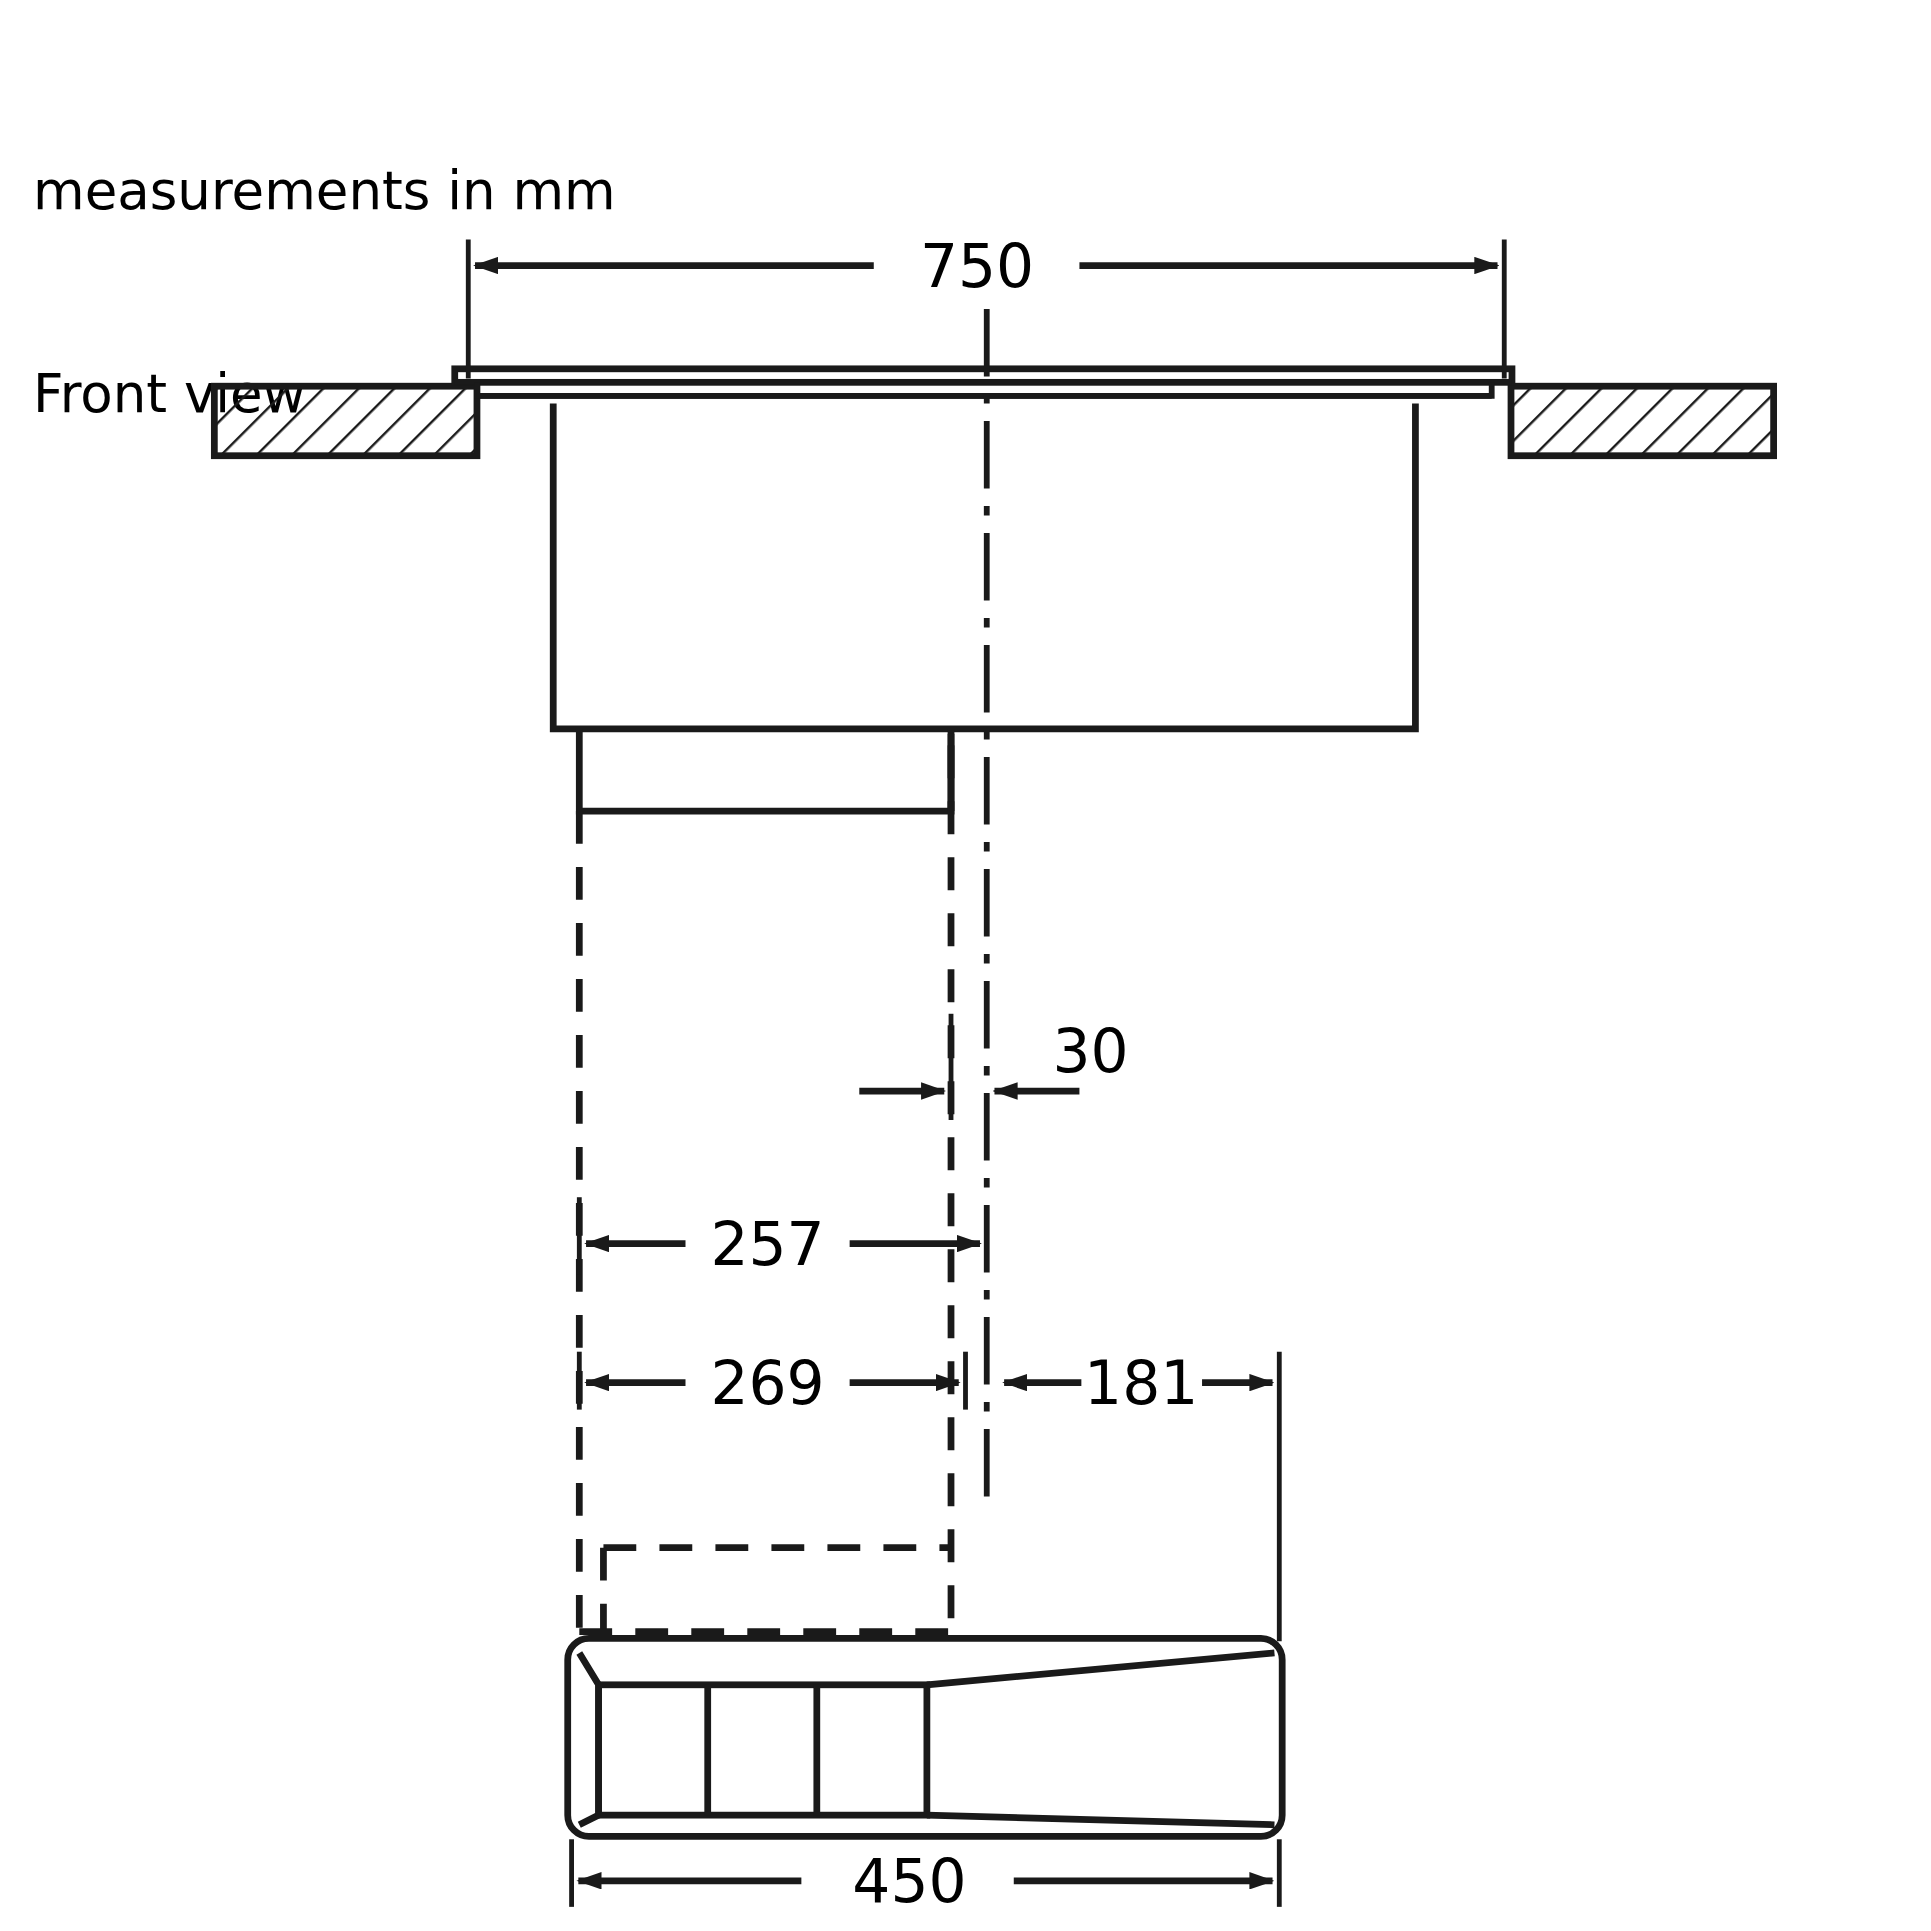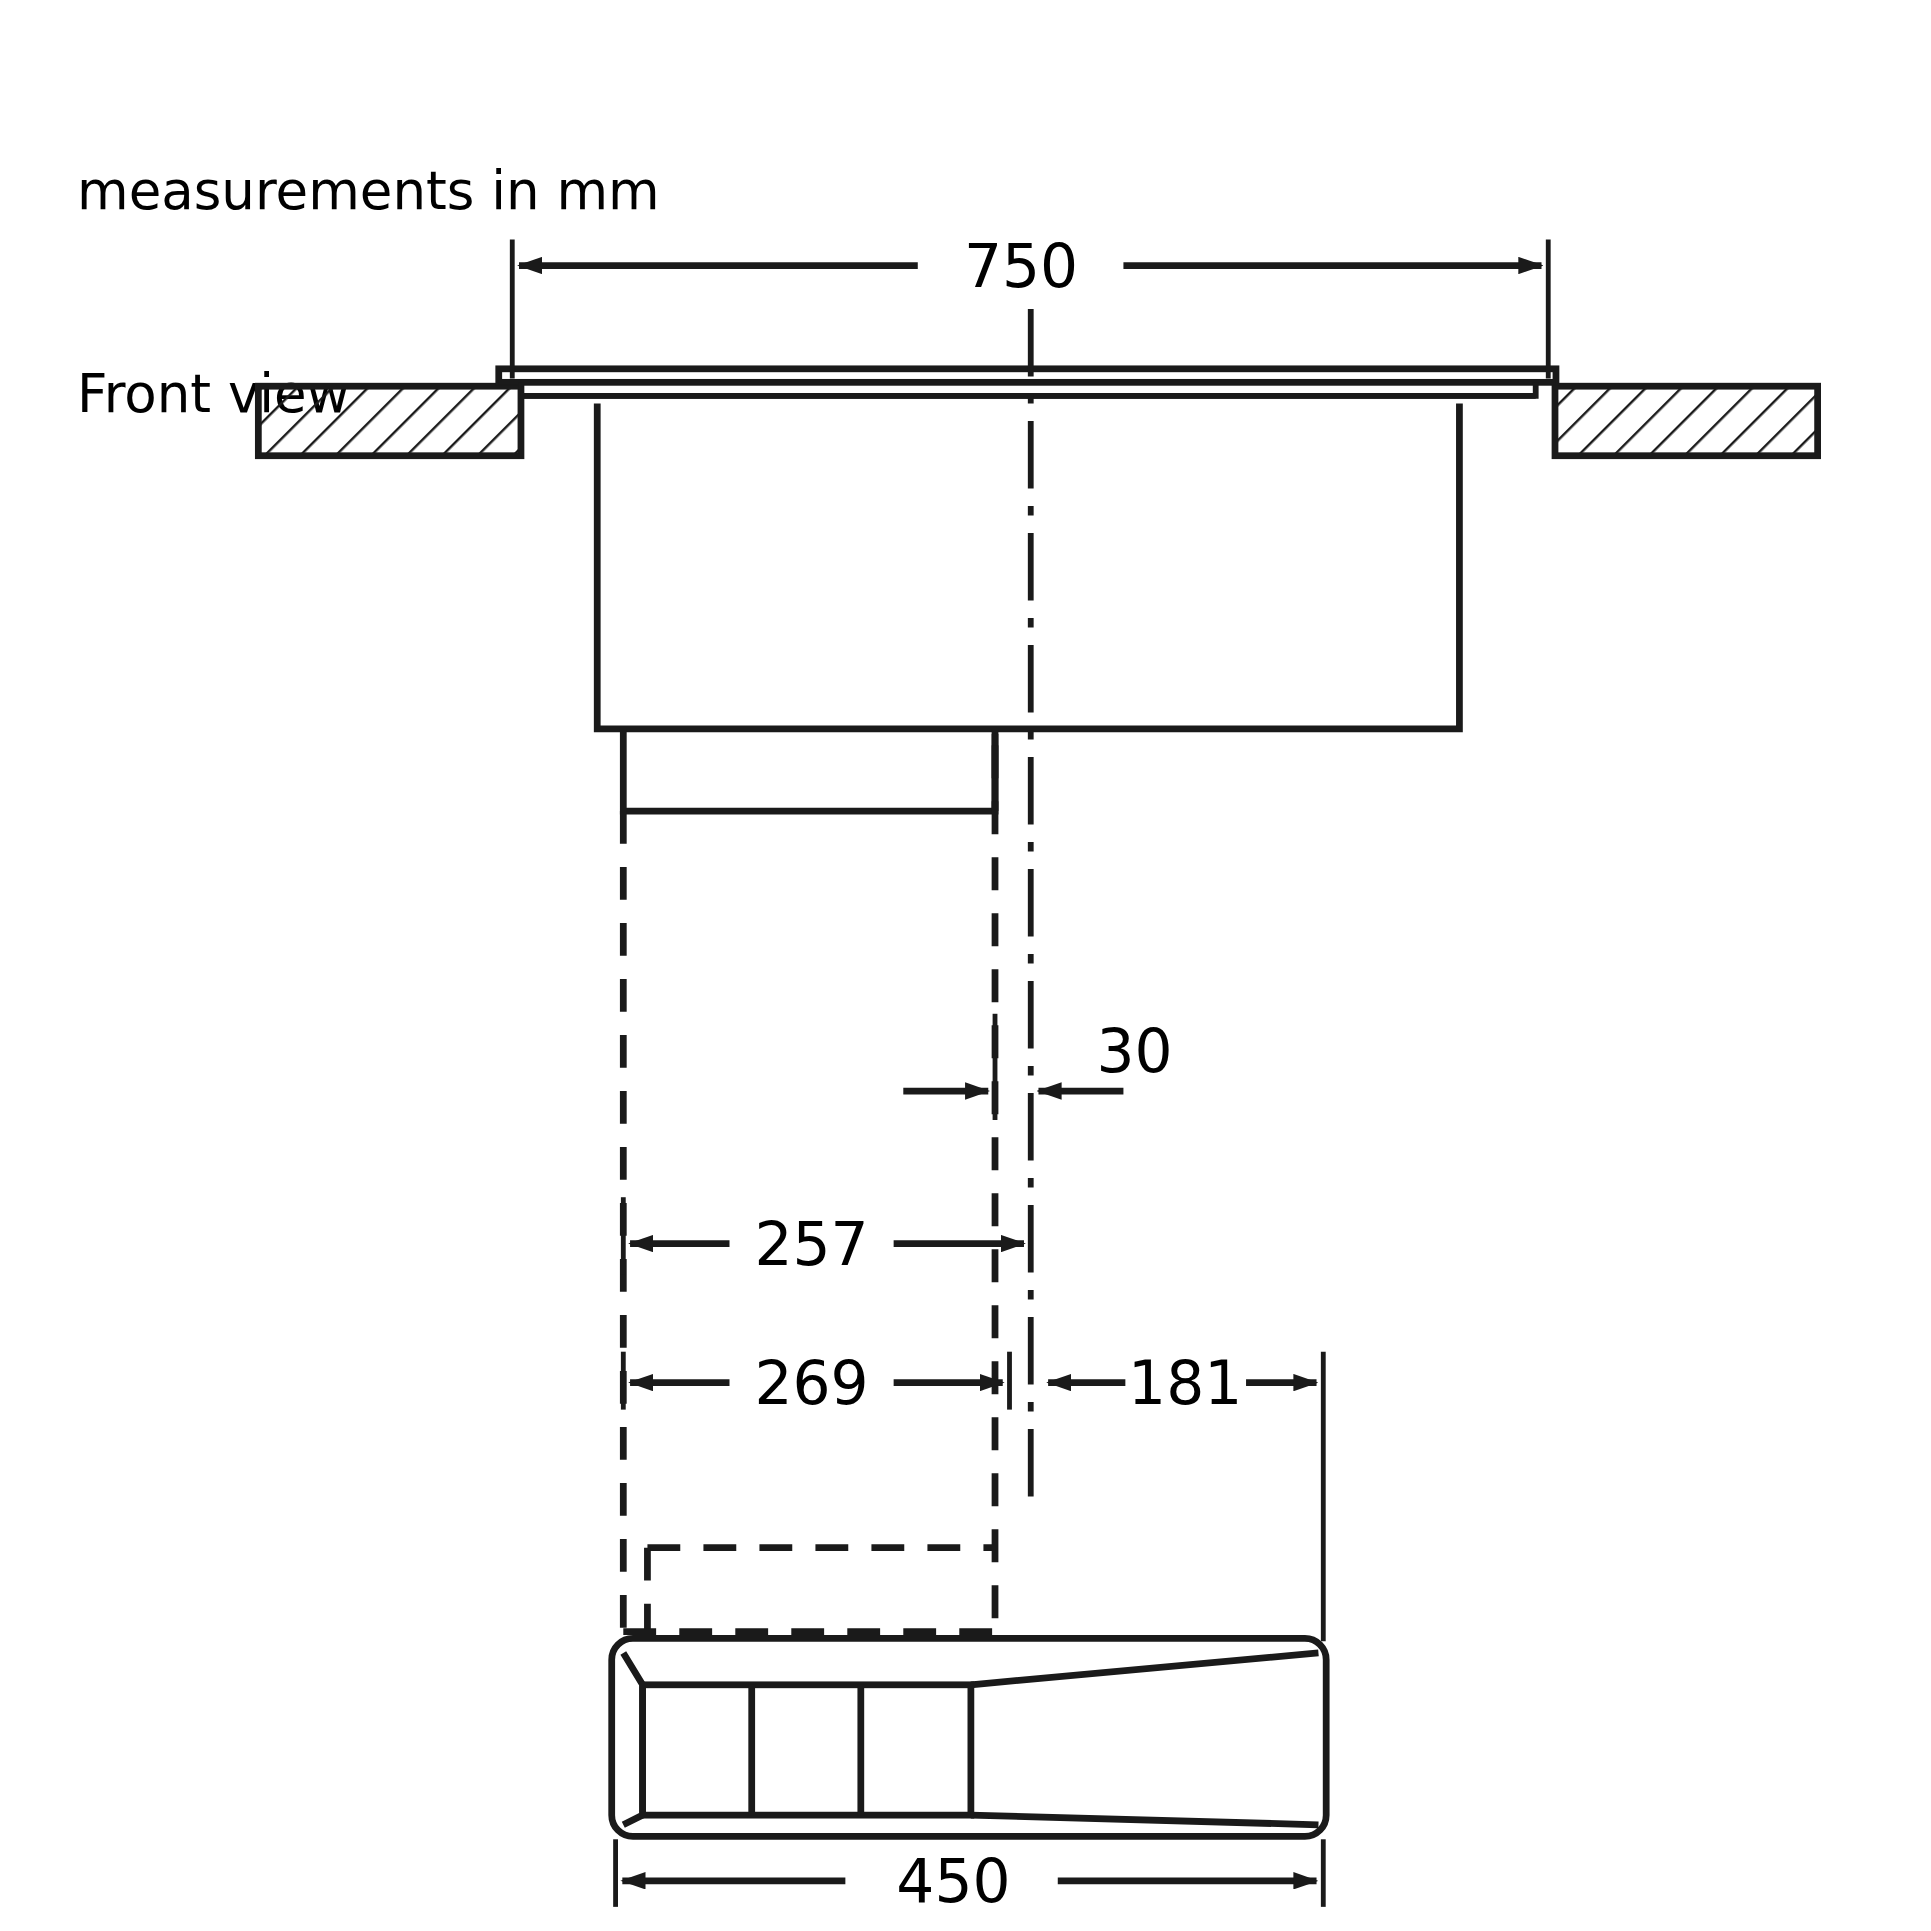--- a/index.html
+++ b/index.html
@@ -11,21 +11,20 @@
     width: 1931px;
     height: 1931px;
     font-family: "DejaVu Sans", sans-serif;
     color: #000000;
     overflow: hidden;
   }
   #stage {
     position: relative;
     width: 1593px;
     height: 1931px;
-    margin-left: 44px;
   }
   .title-block {
     position: absolute;
     left: 33px;
     top: 21px;
     font-size: 53px;
     line-height: 1.28;
     white-space: pre;
     letter-spacing: 0px;
   }

